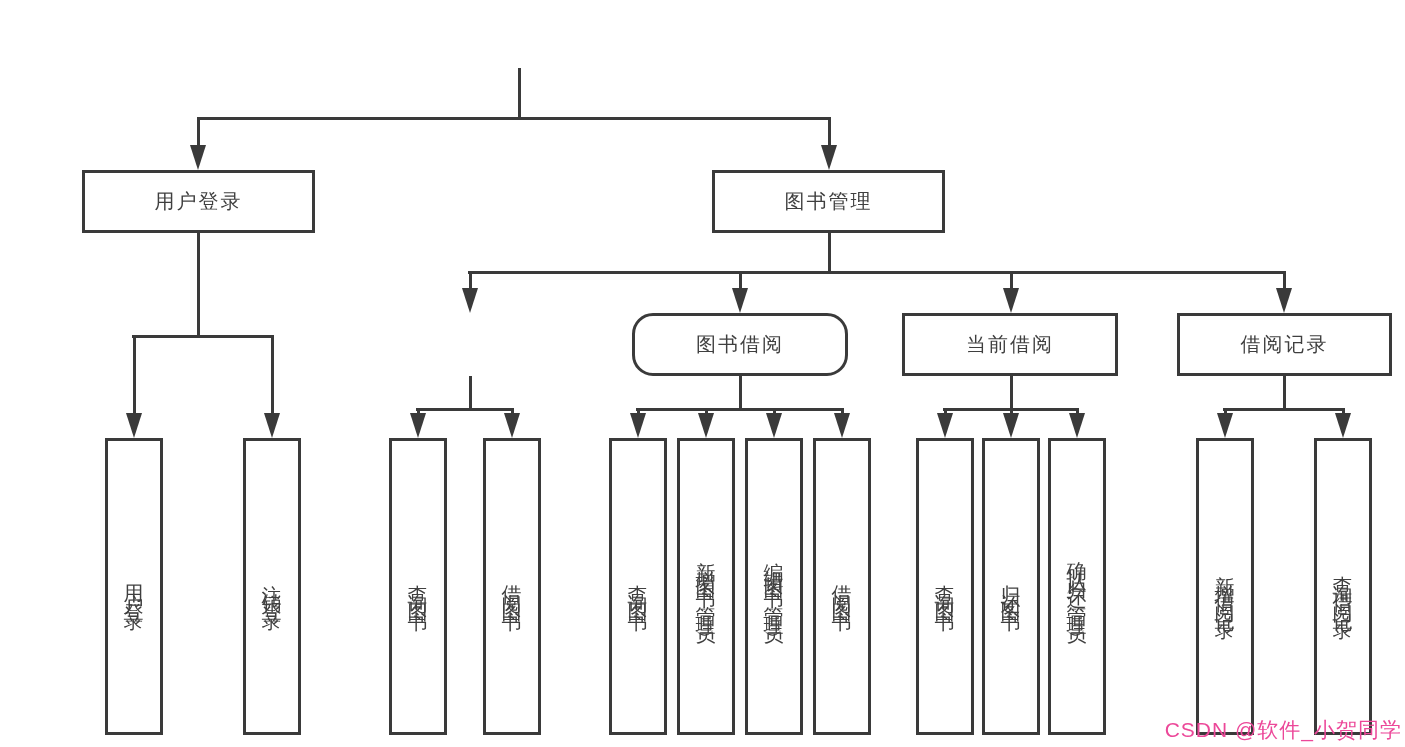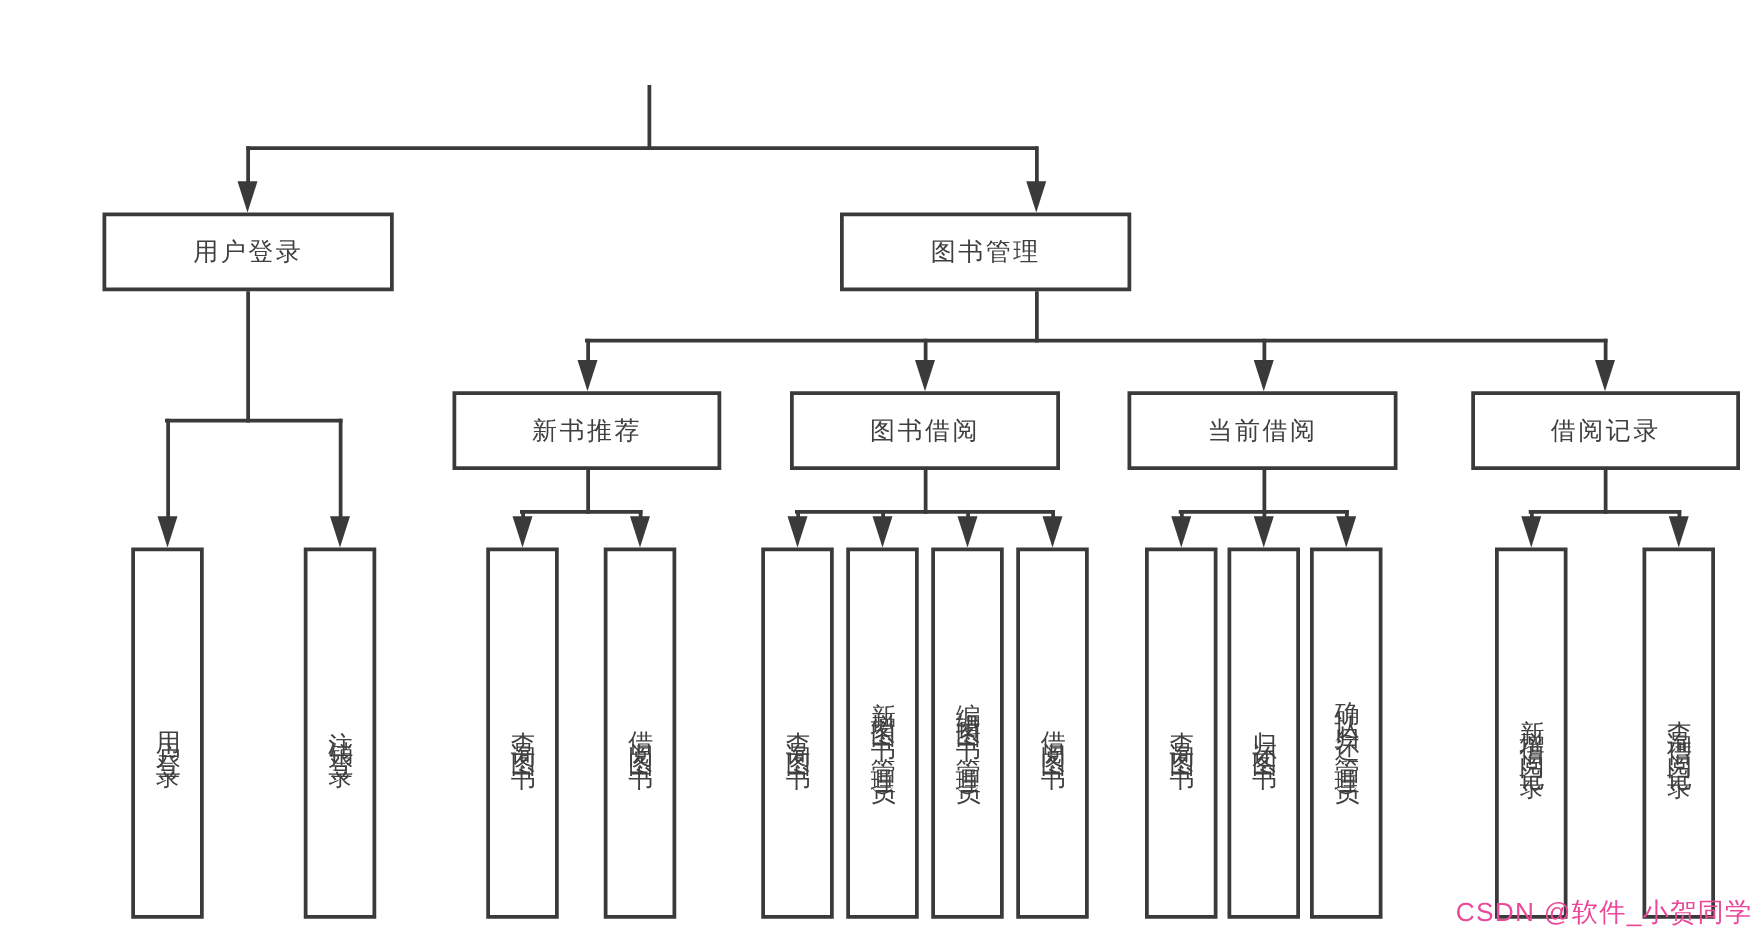--- a/index.html
+++ b/index.html
@@ -81,42 +81,41 @@
 
 
   <div class="vline" style="left:518px; top:68px; height:52px;"></div>
   <div class="hline" style="left:197px; top:117px; width:633px;"></div>
   <div class="vline" style="left:196.5px; top:117px; height:31px;"></div>
   <div class="arr" style="left:190px; top:145px;"></div>
   <div class="vline" style="left:827.5px; top:117px; height:31px;"></div>
   <div class="arr" style="left:821px; top:145px;"></div>
 
   <div class="hbox" style="left:82px; top:170px; width:233px;">用户登录</div>
-  <div class="hbox" style="left:672px; top:170px; width:233px;">图书管理</div>
+  <div class="hbox" style="left:712px; top:170px; width:233px;">图书管理</div>
 
   <div class="vline" style="left:196.5px; top:233px; height:105px;"></div>
   <div class="hline" style="left:132px; top:335px; width:142px;"></div>
   <div class="vline" style="left:132.5px; top:335px; height:81px;"></div>
   <div class="arr" style="left:126px; top:413px;"></div>
   <div class="vline" style="left:270.5px; top:335px; height:81px;"></div>
   <div class="arr" style="left:264px; top:413px;"></div>
 
   <div class="vline" style="left:827.5px; top:233px; height:41px;"></div>
   <div class="hline" style="left:468px; top:271px; width:818px;"></div>
   <div class="vline" style="left:468.5px; top:271px; height:20px;"></div>
   <div class="arr" style="left:462px; top:288px;"></div>
   <div class="vline" style="left:738.5px; top:271px; height:20px;"></div>
   <div class="arr" style="left:732px; top:288px;"></div>
   <div class="vline" style="left:1009.5px; top:271px; height:20px;"></div>
   <div class="arr" style="left:1003px; top:288px;"></div>
   <div class="vline" style="left:1282.5px; top:271px; height:20px;"></div>
   <div class="arr" style="left:1276px; top:288px;"></div>
 
-  <div class="hbox" style="left:362px; top:313px; width:215px;">新书推荐</div>
-  <div class="hbox" style="left:632px; top:313px; width:216px;">图书借阅</div>
+  <div class="hbox" style="left:632px; top:313px; width:216px;border-radius:21px;">图书借阅</div>
   <div class="hbox" style="left:1177px; top:313px; width:215px;">借阅记录</div>
   <div class="hbox" style="left:902px; top:313px; width:216px;">当前借阅</div>
 
   <div class="vline" style="left:468.5px; top:376px; height:35px;"></div>
   <div class="hline" style="left:416px; top:408px; width:98px;"></div>
   <div class="vline" style="left:416.5px; top:408px; height:8px;"></div>
   <div class="arr" style="left:410px; top:413px;"></div>
   <div class="vline" style="left:510.5px; top:408px; height:8px;"></div>
   <div class="arr" style="left:504px; top:413px;"></div>
 

